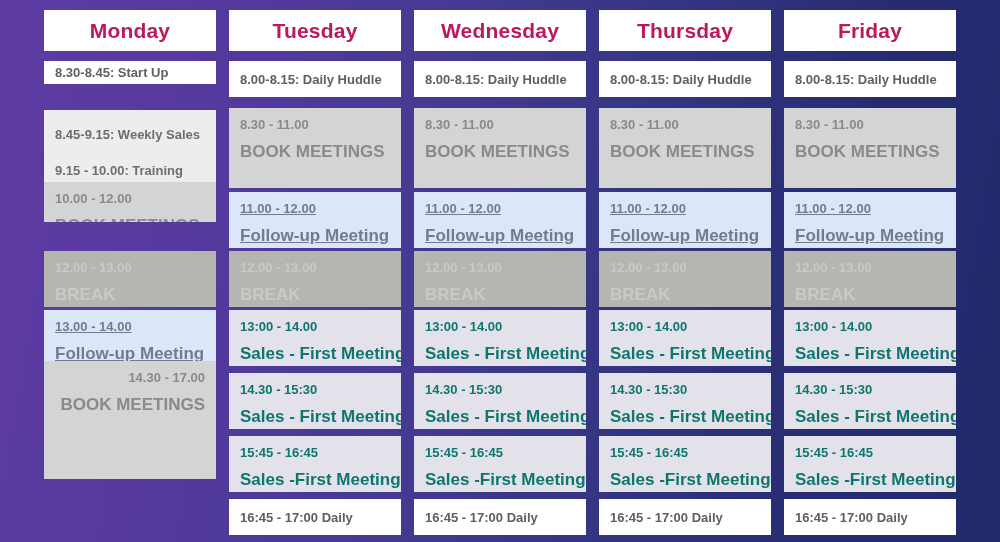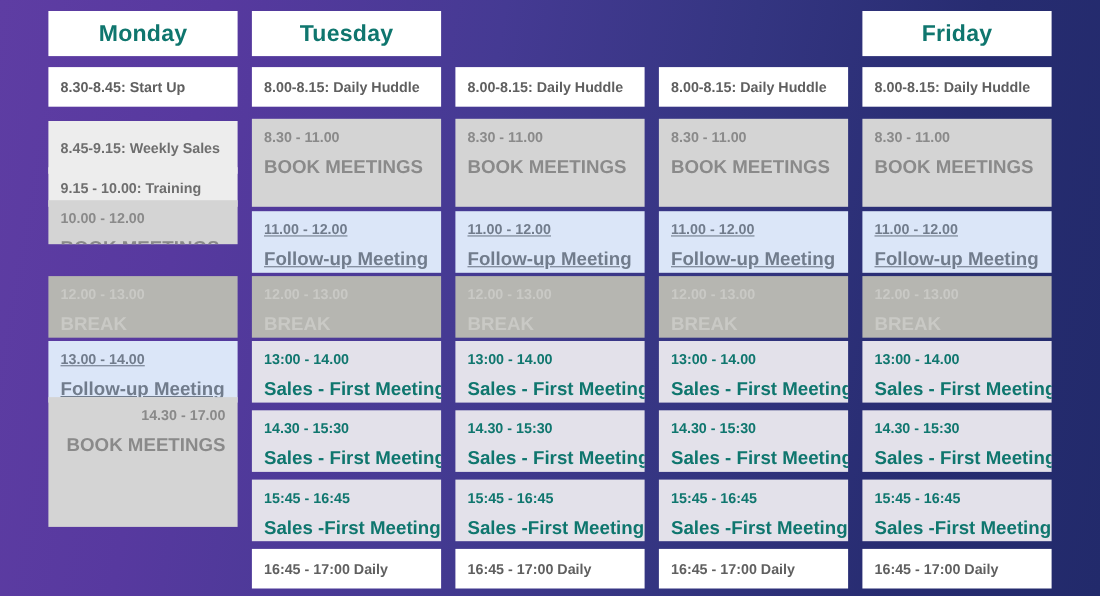--- a/index.html
+++ b/index.html
@@ -39,21 +39,21 @@
     left: 0;
     right: 0;
     top: 0;
     height: 41px;
     background: #ffffff;
     display: flex;
     align-items: center;
     justify-content: center;
     font-size: 21px;
     font-weight: bold;
-    color: #0f766e;
+    color: #be185d;
     letter-spacing: 0.2px;
   }
   .cell {
     position: absolute;
     left: 0;
     right: 0;
     box-sizing: border-box;
     padding: 9px 11px 0 11px;
     overflow: hidden;
   }
@@ -95,21 +95,21 @@
   .v-lav     { background: #e3e1ea; }
   .v-lav .t, .v-lav .d { color: #0f766e; }
 </style>
 </head>
 <body>
 
 <div id="board">
   <div class="grid" id="grid">
       <div class="col">
         <div class="hdr">Monday</div>
-        <div class="cell v-white single" style="top: 51px; height: 36px;">
+        <div class="cell v-white single" style="top: 51px; height: 23px;">
           <span class="t">8.30-8.45: Start Up</span>
         </div>
         <div class="cell v-pale single" style="top: 100px; height: 48px;">
           <span class="t">8.45-9.15: Weekly Sales</span>
         </div>
         <div class="cell v-pale single" style="top: 142px; height: 36px;">
           <span class="t">9.15 - 10.00: Training</span>
         </div>
         <div class="cell v-gray" style="top: 172px; height: 40px;">
           <span class="t">10.00 - 12.00</span>
@@ -155,52 +155,54 @@
         </div>
         <div class="cell v-lav" style="top: 426px; height: 56px;">
           <span class="t">15:45 - 16:45</span>
           <span class="d">Sales -First Meeting</span>
         </div>
         <div class="cell v-white single" style="top: 489px; height: 36px;">
           <span class="t">16:45 - 17:00 Daily</span>
         </div>
       </div>
       <div class="col">
-        <div class="cell v-white single" style="top: 51px; height: 36px;">
-          <span class="t">8.00-8.15: Daily Huddle</span>
-        </div>
-        <div class="cell v-gray" style="top: 98px; height: 80px;">
-          <span class="t">8.30 - 11.00</span>
-          <span class="d">BOOK MEETINGS</span>
-        </div>
-        <div class="cell v-blue" style="top: 182px; height: 56px;">
-          <span class="t">11.00 - 12.00</span>
-          <span class="d">Follow-up Meeting</span>
-        </div>
-        <div class="cell v-break" style="top: 241px; height: 56px;">
-          <span class="t">12.00 - 13.00</span>
-          <span class="d">BREAK</span>
-        </div>
-        <div class="cell v-lav" style="top: 300px; height: 56px;">
-          <span class="t">13:00 - 14.00</span>
-          <span class="d">Sales - First Meeting</span>
-        </div>
-        <div class="cell v-lav" style="top: 363px; height: 56px;">
-          <span class="t">14.30 - 15:30</span>
-          <span class="d">Sales - First Meeting</span>
-        </div>
-        <div class="cell v-lav" style="top: 426px; height: 56px;">
-          <span class="t">15:45 - 16:45</span>
-          <span class="d">Sales -First Meeting</span>
-        </div>
-        <div class="cell v-white single" style="top: 489px; height: 36px;">
-          <span class="t">16:45 - 17:00 Daily</span>
-        </div>
-      </div>
-      <div class="col">
+        <div class="hdr">Wednesday</div>
+        <div class="cell v-white single" style="top: 51px; height: 36px;">
+          <span class="t">8.00-8.15: Daily Huddle</span>
+        </div>
+        <div class="cell v-gray" style="top: 98px; height: 80px;">
+          <span class="t">8.30 - 11.00</span>
+          <span class="d">BOOK MEETINGS</span>
+        </div>
+        <div class="cell v-blue" style="top: 182px; height: 56px;">
+          <span class="t">11.00 - 12.00</span>
+          <span class="d">Follow-up Meeting</span>
+        </div>
+        <div class="cell v-break" style="top: 241px; height: 56px;">
+          <span class="t">12.00 - 13.00</span>
+          <span class="d">BREAK</span>
+        </div>
+        <div class="cell v-lav" style="top: 300px; height: 56px;">
+          <span class="t">13:00 - 14.00</span>
+          <span class="d">Sales - First Meeting</span>
+        </div>
+        <div class="cell v-lav" style="top: 363px; height: 56px;">
+          <span class="t">14.30 - 15:30</span>
+          <span class="d">Sales - First Meeting</span>
+        </div>
+        <div class="cell v-lav" style="top: 426px; height: 56px;">
+          <span class="t">15:45 - 16:45</span>
+          <span class="d">Sales -First Meeting</span>
+        </div>
+        <div class="cell v-white single" style="top: 489px; height: 36px;">
+          <span class="t">16:45 - 17:00 Daily</span>
+        </div>
+      </div>
+      <div class="col">
+        <div class="hdr">Thursday</div>
         <div class="cell v-white single" style="top: 51px; height: 36px;">
           <span class="t">8.00-8.15: Daily Huddle</span>
         </div>
         <div class="cell v-gray" style="top: 98px; height: 80px;">
           <span class="t">8.30 - 11.00</span>
           <span class="d">BOOK MEETINGS</span>
         </div>
         <div class="cell v-blue" style="top: 182px; height: 56px;">
           <span class="t">11.00 - 12.00</span>
           <span class="d">Follow-up Meeting</span>

